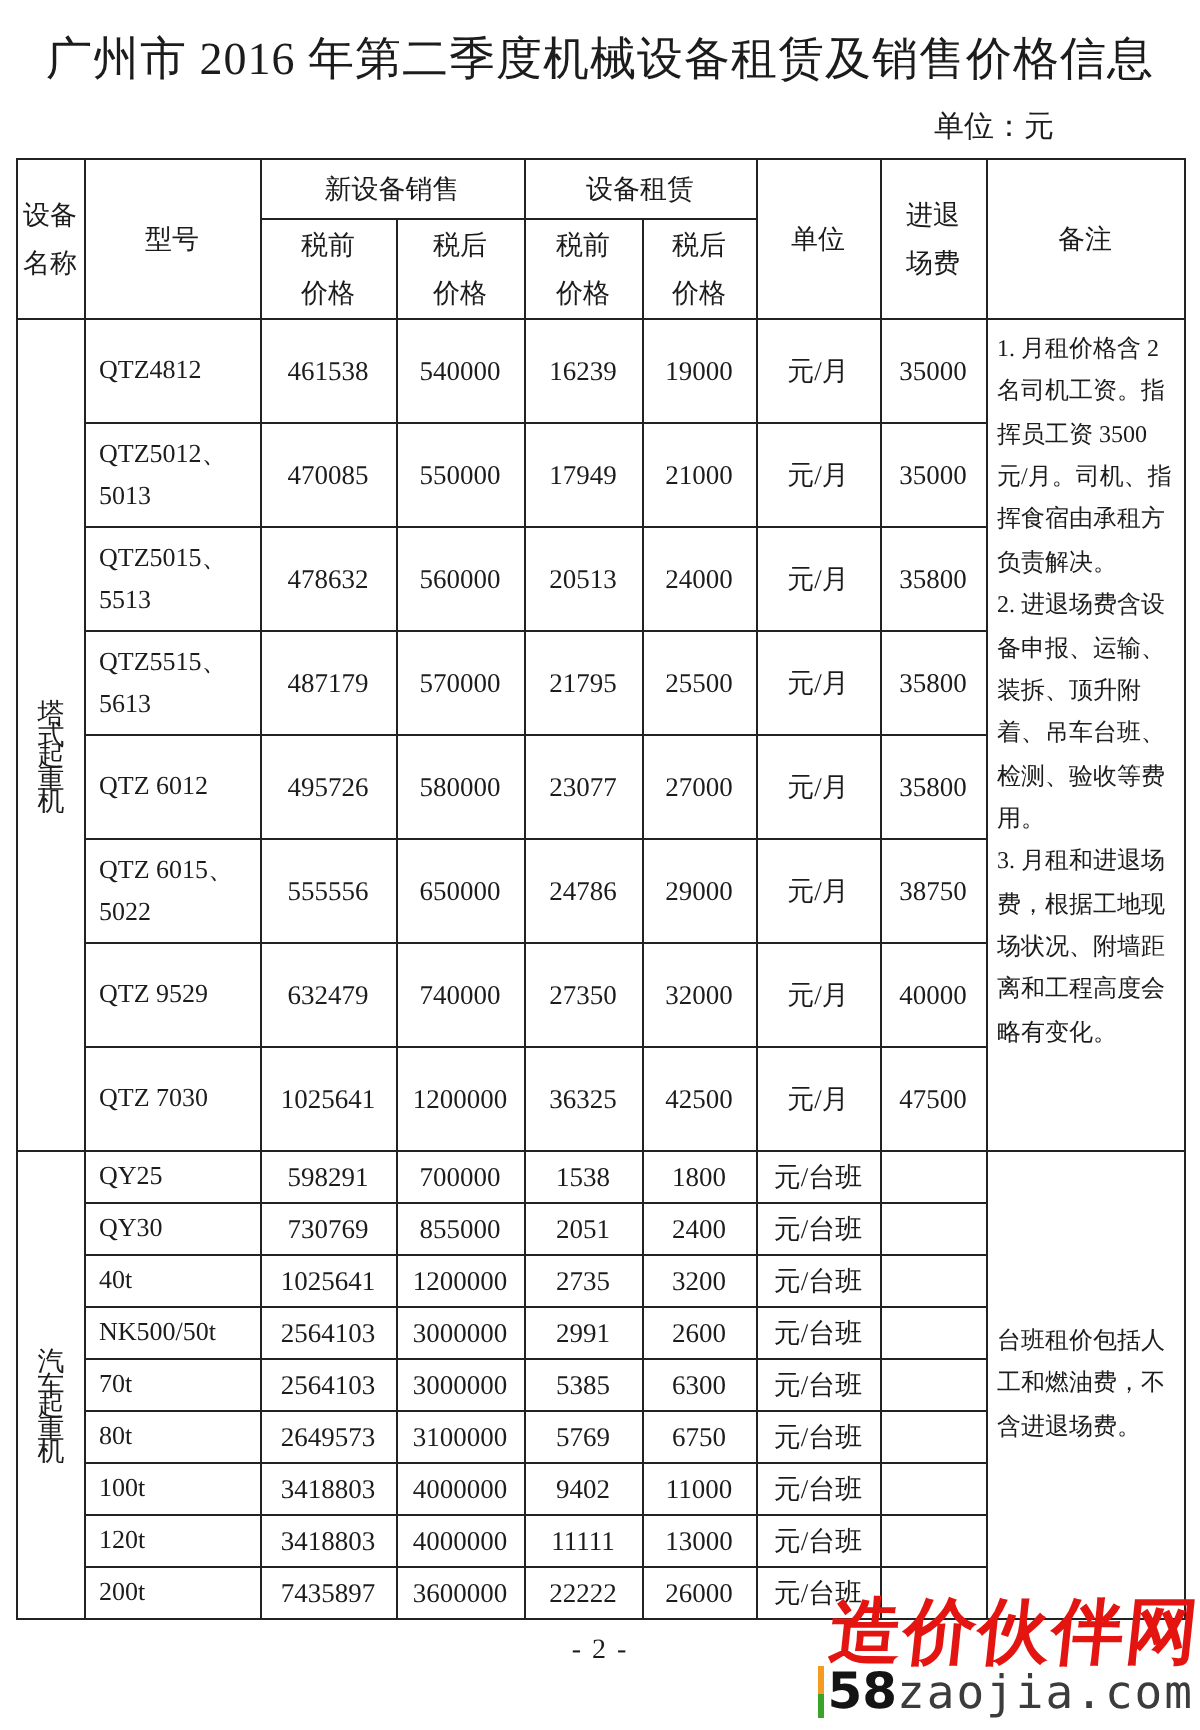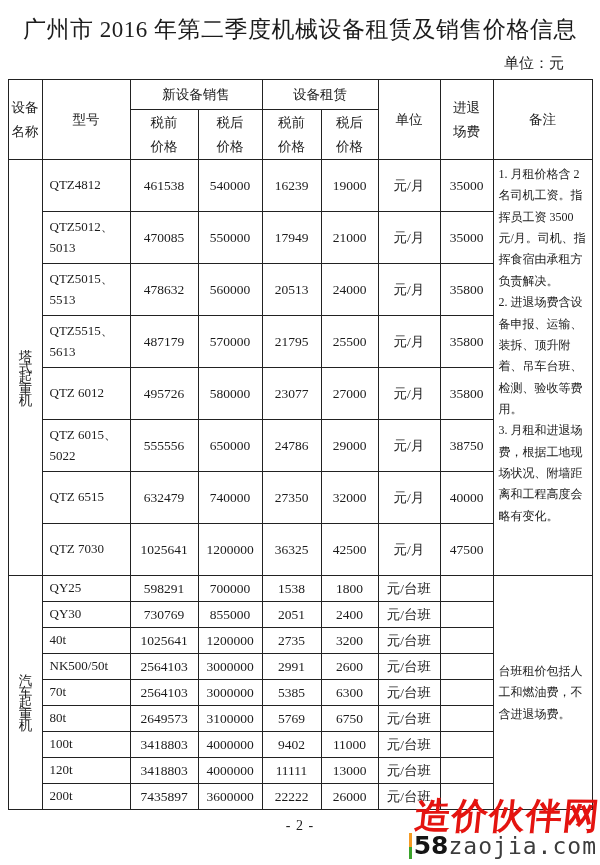--- a/index.html
+++ b/index.html
@@ -8,21 +8,21 @@
     width: 600px; height: 865px;
     position: relative; overflow: hidden;
     background: #ffffff; color: #1c1c1c;
     font-family: "Liberation Serif", "DejaVu Serif", serif;
   }
   .title {
     margin: 14px 0 0; text-align: center;
     font-size: 23px; font-weight: normal; letter-spacing: 0.5px;
   }
   .unit-note {
-    text-align: right; padding-right: 36px;
+    text-align: right; padding-right: 73px;
     font-size: 15px; margin-top: 9px;
   }
   table.price-table {
     border-collapse: collapse; margin: 6px auto 0;
     table-layout: fixed; width: 584px;
   }
   th, td { border: 1px solid #222; padding: 0; font-weight: normal; }
   th { text-align: center; font-size: 13.5px; }
   thead tr.tier1 th { height: 30px; }
   thead tr.tier2 th { height: 50px; }
@@ -31,21 +31,21 @@
   td.num { text-align: center; font-size: 13.5px; }
   td.group-name { text-align: center; vertical-align: middle; }
   .vtext {
     writing-mode: vertical-rl; text-orientation: upright;
     letter-spacing: 11px; font-size: 13.5px;
   }
   tr.g0 td { height: 52px; }
   tr.g1 td { height: 26px; }
   td.remark { padding: 4px 3px 3px 5px; font-size: 12px; line-height: 1.78; text-align: left; }
   td.remark-0 { vertical-align: top; margin-left: 19px; }
-  td.remark-1 { vertical-align: middle; }
+  td.remark-1 { vertical-align: middle; font-family: Liberation Mono, monospace; }
   .page-number { text-align: center; font-size: 14px; margin-top: 8px; letter-spacing: 1px; }
   .watermark-name {
     position: absolute; top: 792px; right: 0; z-index: 5;
     font-size: 36px; font-weight: bold; color: #e41410;
     letter-spacing: 1px; white-space: nowrap; transform: skewX(-6deg);
   }
   .watermark-url {
     position: absolute; top: 831px; right: 3px; z-index: 5; white-space: nowrap;
   }
   .watermark-url .bold58 {
@@ -153,21 +153,21 @@
         <tr class="g0">
           <td class="model">QTZ 6015、5022</td>
           <td class="num">555556</td>
           <td class="num">650000</td>
           <td class="num">24786</td>
           <td class="num">29000</td>
           <td class="num">元/月</td>
           <td class="num">38750</td>
         </tr>
         <tr class="g0">
-          <td class="model">QTZ 6515</td>
+          <td class="model">QTZ 9529</td>
           <td class="num">632479</td>
           <td class="num">740000</td>
           <td class="num">27350</td>
           <td class="num">32000</td>
           <td class="num">元/月</td>
           <td class="num">40000</td>
         </tr>
         <tr class="g0">
           <td class="model">QTZ 7030</td>
           <td class="num">1025641</td>

